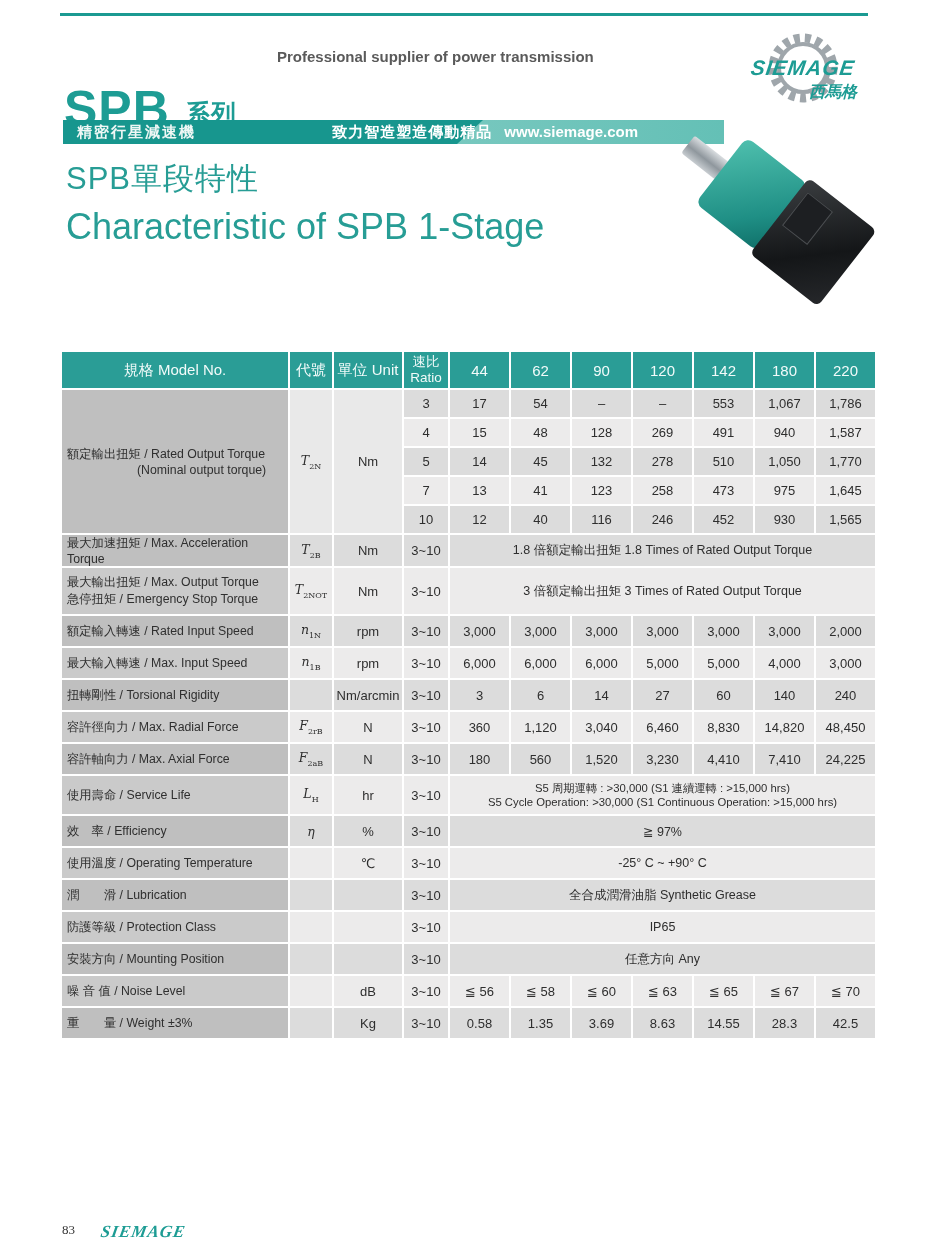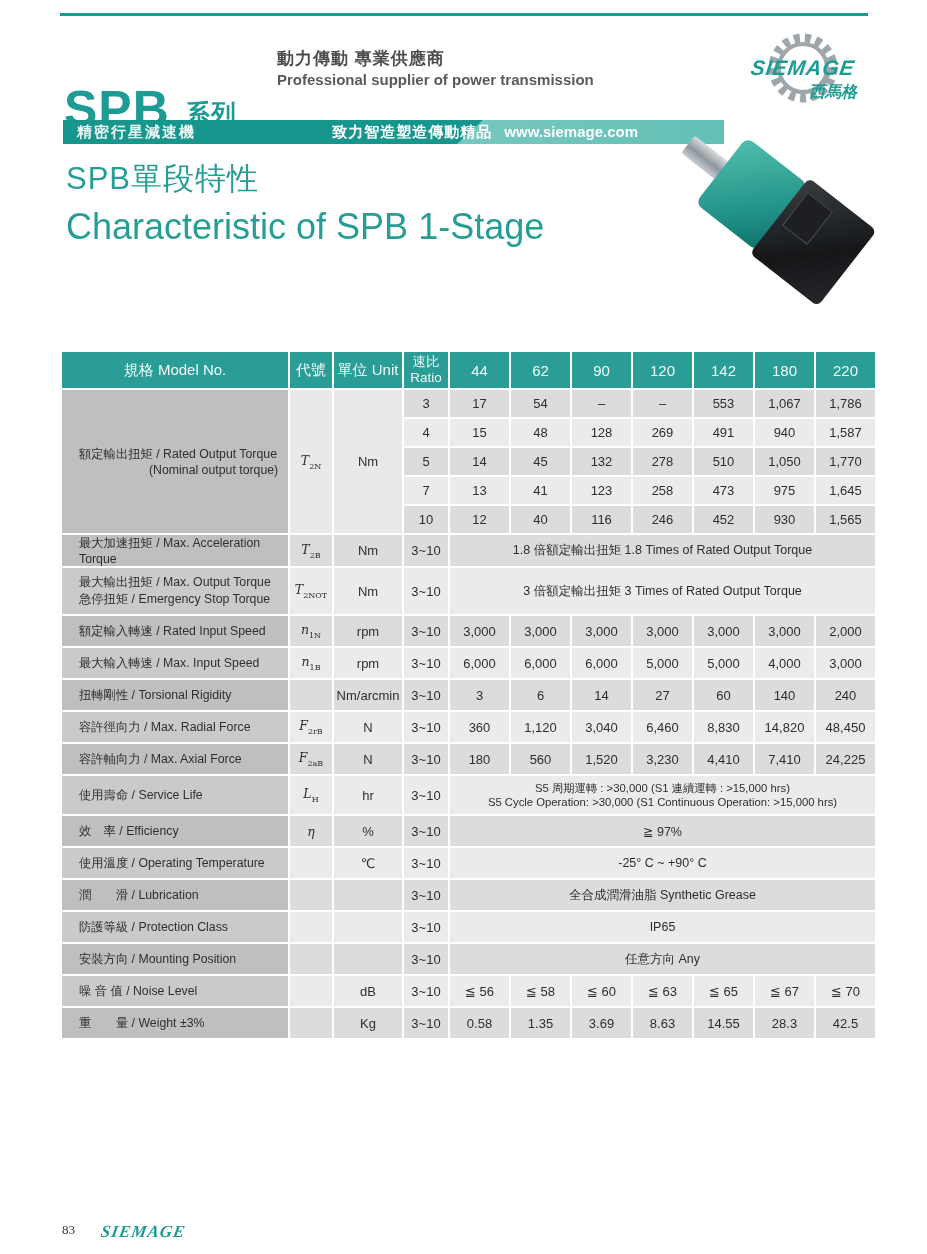--- a/index.html
+++ b/index.html
@@ -47,21 +47,21 @@
   .bodyblk .label{width:30px;height:40px;background:#1d1f22;border:1px solid #4a4d50;margin:12px 0 0 8px;}
 
   
   #spec-table-wrap{left:60px;top:350px;width:809px;}
   table{border-collapse:separate;border-spacing:2px;background:#fff;table-layout:fixed;width:809px;}
   th,td{padding:0 2px;overflow:hidden;}
   th{background:#2a9d96;color:#f2fbfa;font-weight:normal;font-size:15px;height:36px;}
   th.model-h{font-size:15px;}
   th .two-line{font-size:13.5px;line-height:1.15;}
   td{font-size:13px;text-align:center;color:#2e2e2e;}
-  td.lbl{background:#c3c3c3;text-align:left;font-size:12.3px;padding-left:17px;color:#2f2f2f;}
+  td.lbl{background:#c3c3c3;text-align:left;font-size:12.3px;padding-left:5px;color:#2f2f2f;}
   tr.dark td.lbl{background:#bfbfbf;}
   tr.light td.lbl{background:#cacaca;}
   td.lbl .l2{padding-left:70px;}
   td.code{font-family:"DejaVu Serif","Liberation Serif",serif;font-style:italic;font-size:12.5px;}
   td.code sub{font-size:8px;font-style:normal;}
   tr.dark td.cell{background:#dcdcdc;}
   tr.light td.cell{background:#ecebeb;}
   td.tall{background:#e9e9e9;}
   td.span-cell{font-size:12.5px;}
   td.small2{font-size:11.3px;line-height:1.25;}
@@ -77,21 +77,20 @@
 <body>
 
 <div class="abs" id="top-rule"></div>
 
 <div class="abs" id="brand">
   <span class="spb">SPB</span>
   <span class="series">系列</span>
 </div>
 
 <div class="abs" id="tagline">
-  <div class="zh">動力傳動 專業供應商</div>
   <div class="en">Professional supplier of power transmission</div>
 </div>
 
 <div class="abs" id="banner">
   <div class="left-seg"></div>
   <div class="left-txt">精密行星減速機</div>
   <div class="right-txt">
     <span>致力智造塑造傳動精品</span><span class="site">www.siemage.com</span>
   </div>
 </div>

